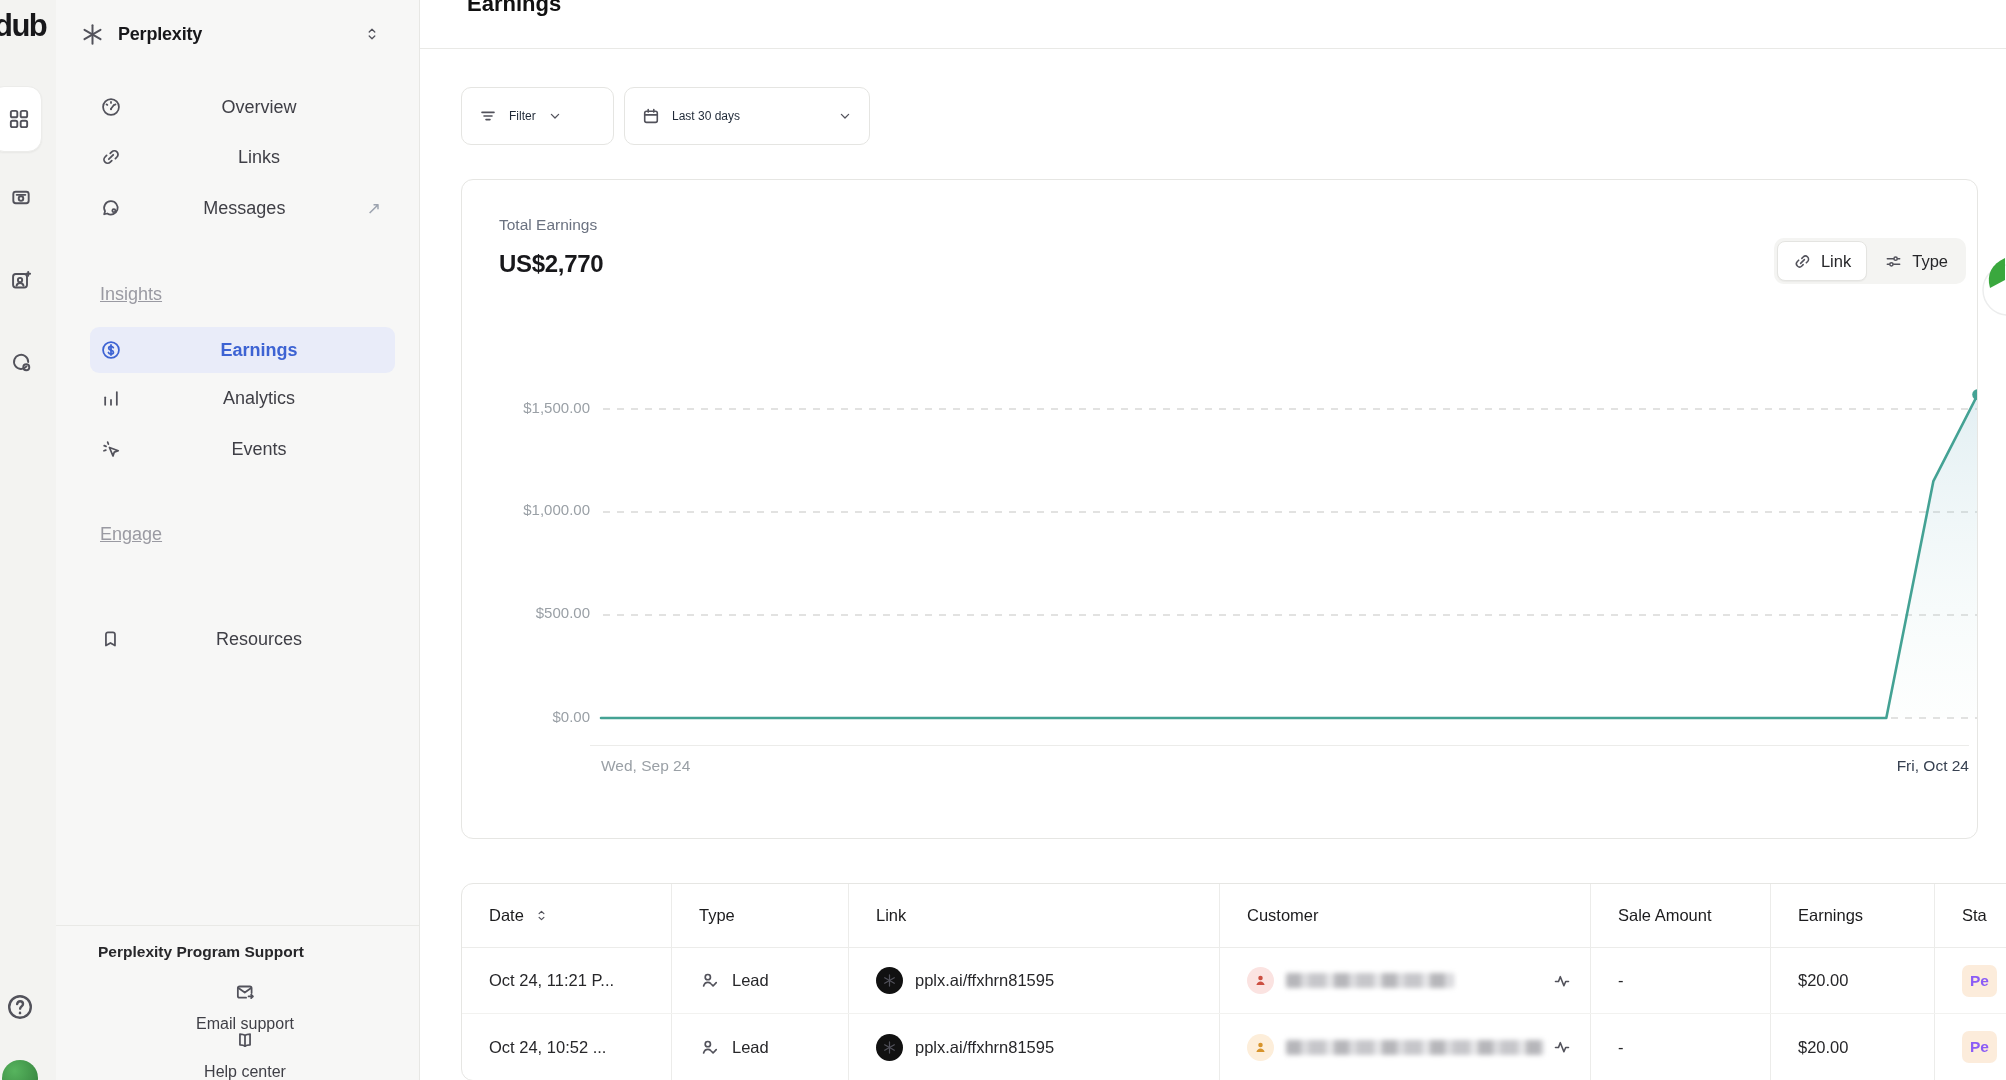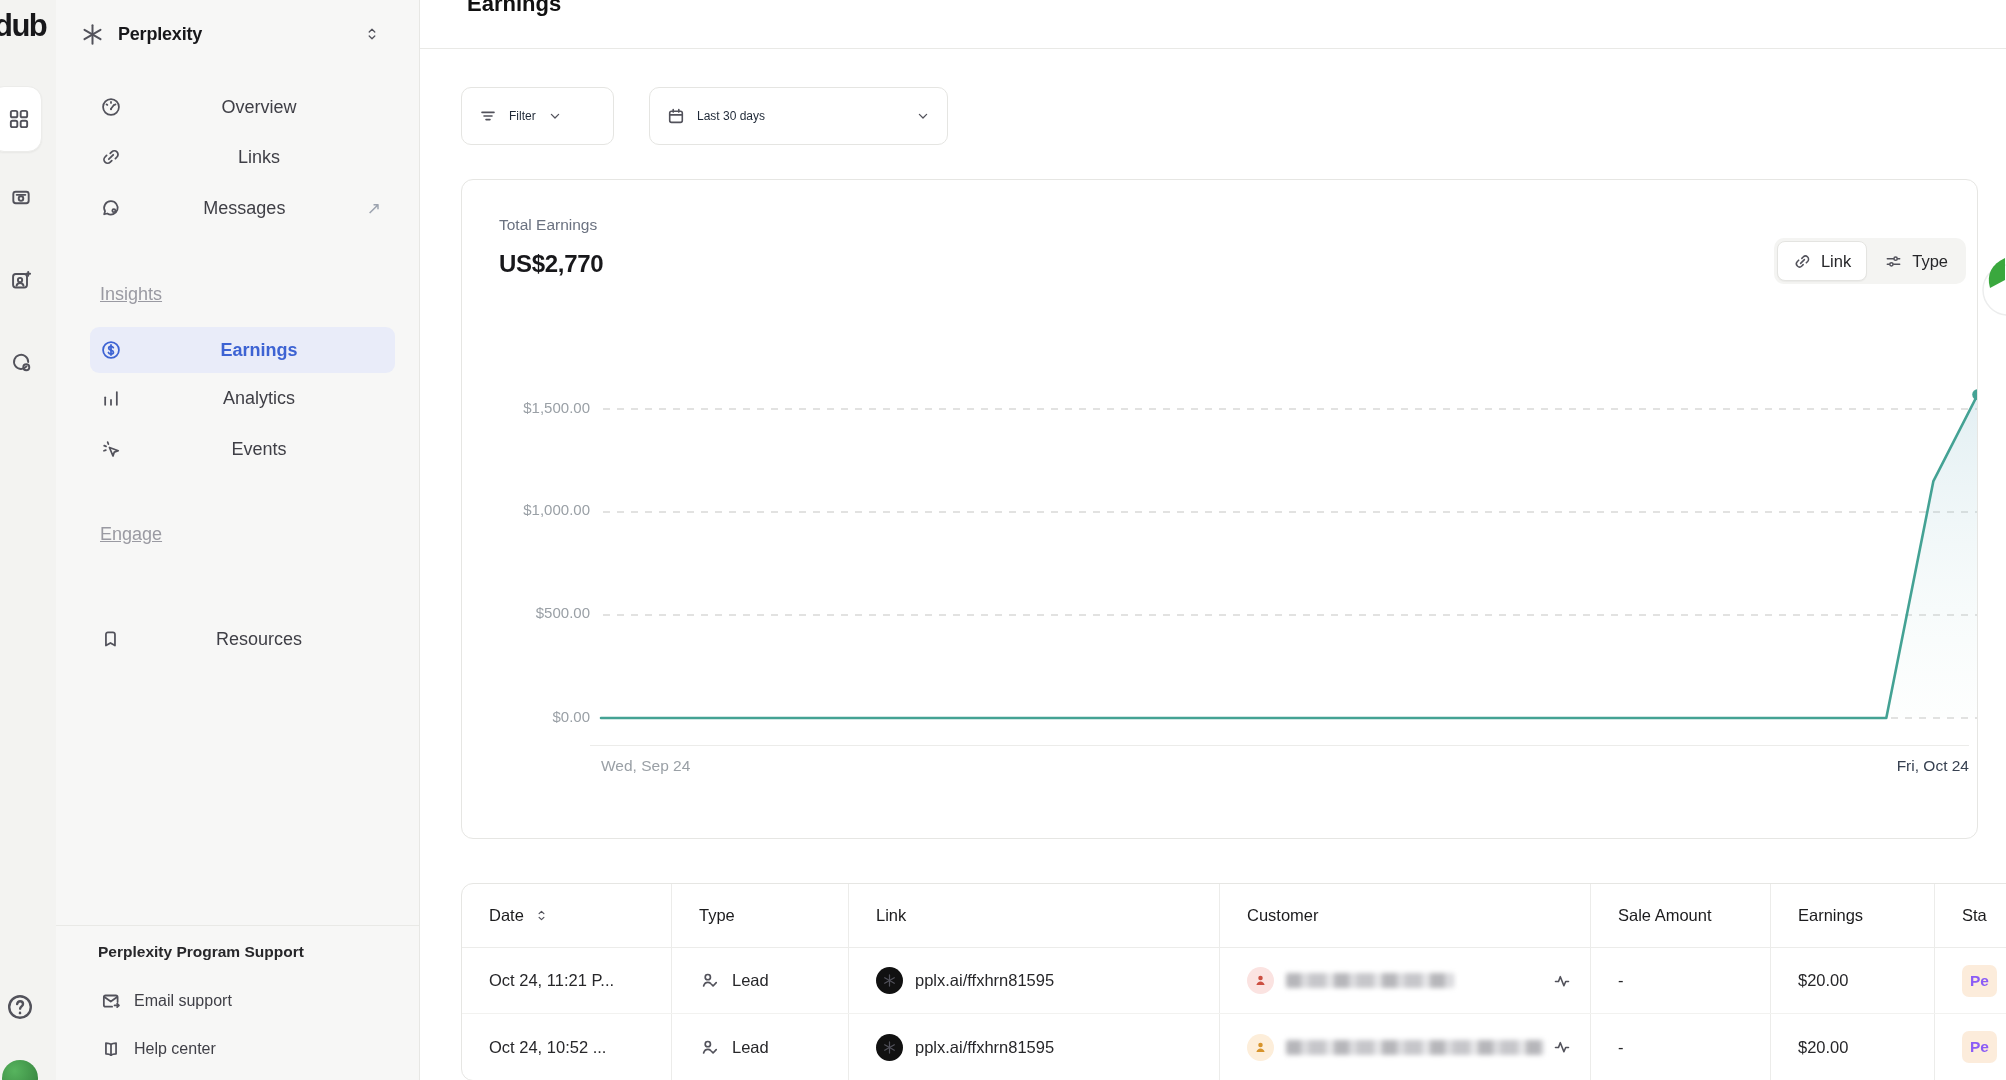--- a/index.html
+++ b/index.html
@@ -35,33 +35,33 @@
   .nav-item.active { background:#e9ecf9; }
   .nav-item.active .nlabel { color:#3d63d3; font-weight:600; }
   .nav-item.active .stroke { stroke:#3d63d3; }
   .ext { color:#9ca3af; font-size:17px; margin-right:2px; }
   .sec-label { position:absolute; left:44px; font-size:18px; color:#9a9aa2;text-decoration:underline; }
   .nav-badge { background:#dbe3fb; color:#3d63d3; font-size:13.5px; font-weight:600;
     padding:3px 8px; border-radius:6px; }
   .support { position:absolute; left:0; top:925px; width:100%; height:155px; border-top:1px solid #e9e9e6; }
   .support-title { position:absolute; left:42px; top:17px; font-size:15.5px; font-weight:700; color:#27272a; }
   .support-row { position:absolute; left:34px; width:300px; height:40px; display:flex; align-items:center;
-    gap:12px; padding-left:10px; cursor:pointer; }
+    gap:12px; padding-left:10px; cursor:pointer;flex-direction:column; }
   .support-row .nlabel { font-size:16px; color:#3f3f46; }
 
   
   #main { position:absolute; left:420px; top:0; width:1586px; height:1080px; background:#fff; }
   .page-title { position:absolute; left:47px; top:-9px; font-size:22px; font-weight:700; color:#111; }
   .head-divider { position:absolute; left:0; top:48px; width:100%; height:1px; background:#e9e9e6; }
 
   .btn { position:absolute; height:58px; background:#fff; border:1px solid #e5e5e2; border-radius:10px;
     display:flex; align-items:center; gap:11px; padding:0 16px; font-size:12px; color:#1f2937;
     cursor:pointer; }
   .btn-filter { left:41px; top:87px; width:153px; }
-  .btn-range { left:229px; top:87px; width:299px; }
+  .btn-range { left:204px; top:87px; width:246px; }
   .btn-range .spacer { flex:1; }
 
   
   .card { position:absolute; left:41px; top:179px; width:1517px; height:660px; background:#fff;
     border:1px solid #e6e6e3; border-radius:12px; overflow:hidden; }
   .metric-label { position:absolute; left:37px; top:36px; font-size:15.5px; color:#6b7280; }
   .metric-value { position:absolute; left:37px; top:70px; font-size:24px; font-weight:700;
     color:#18181b; letter-spacing:-.3px; }
   .seg { position:absolute; right:11px; top:58px; height:46px; background:#f4f4f2; border-radius:10px;
     display:flex; align-items:center; padding:3px; gap:2px; }

